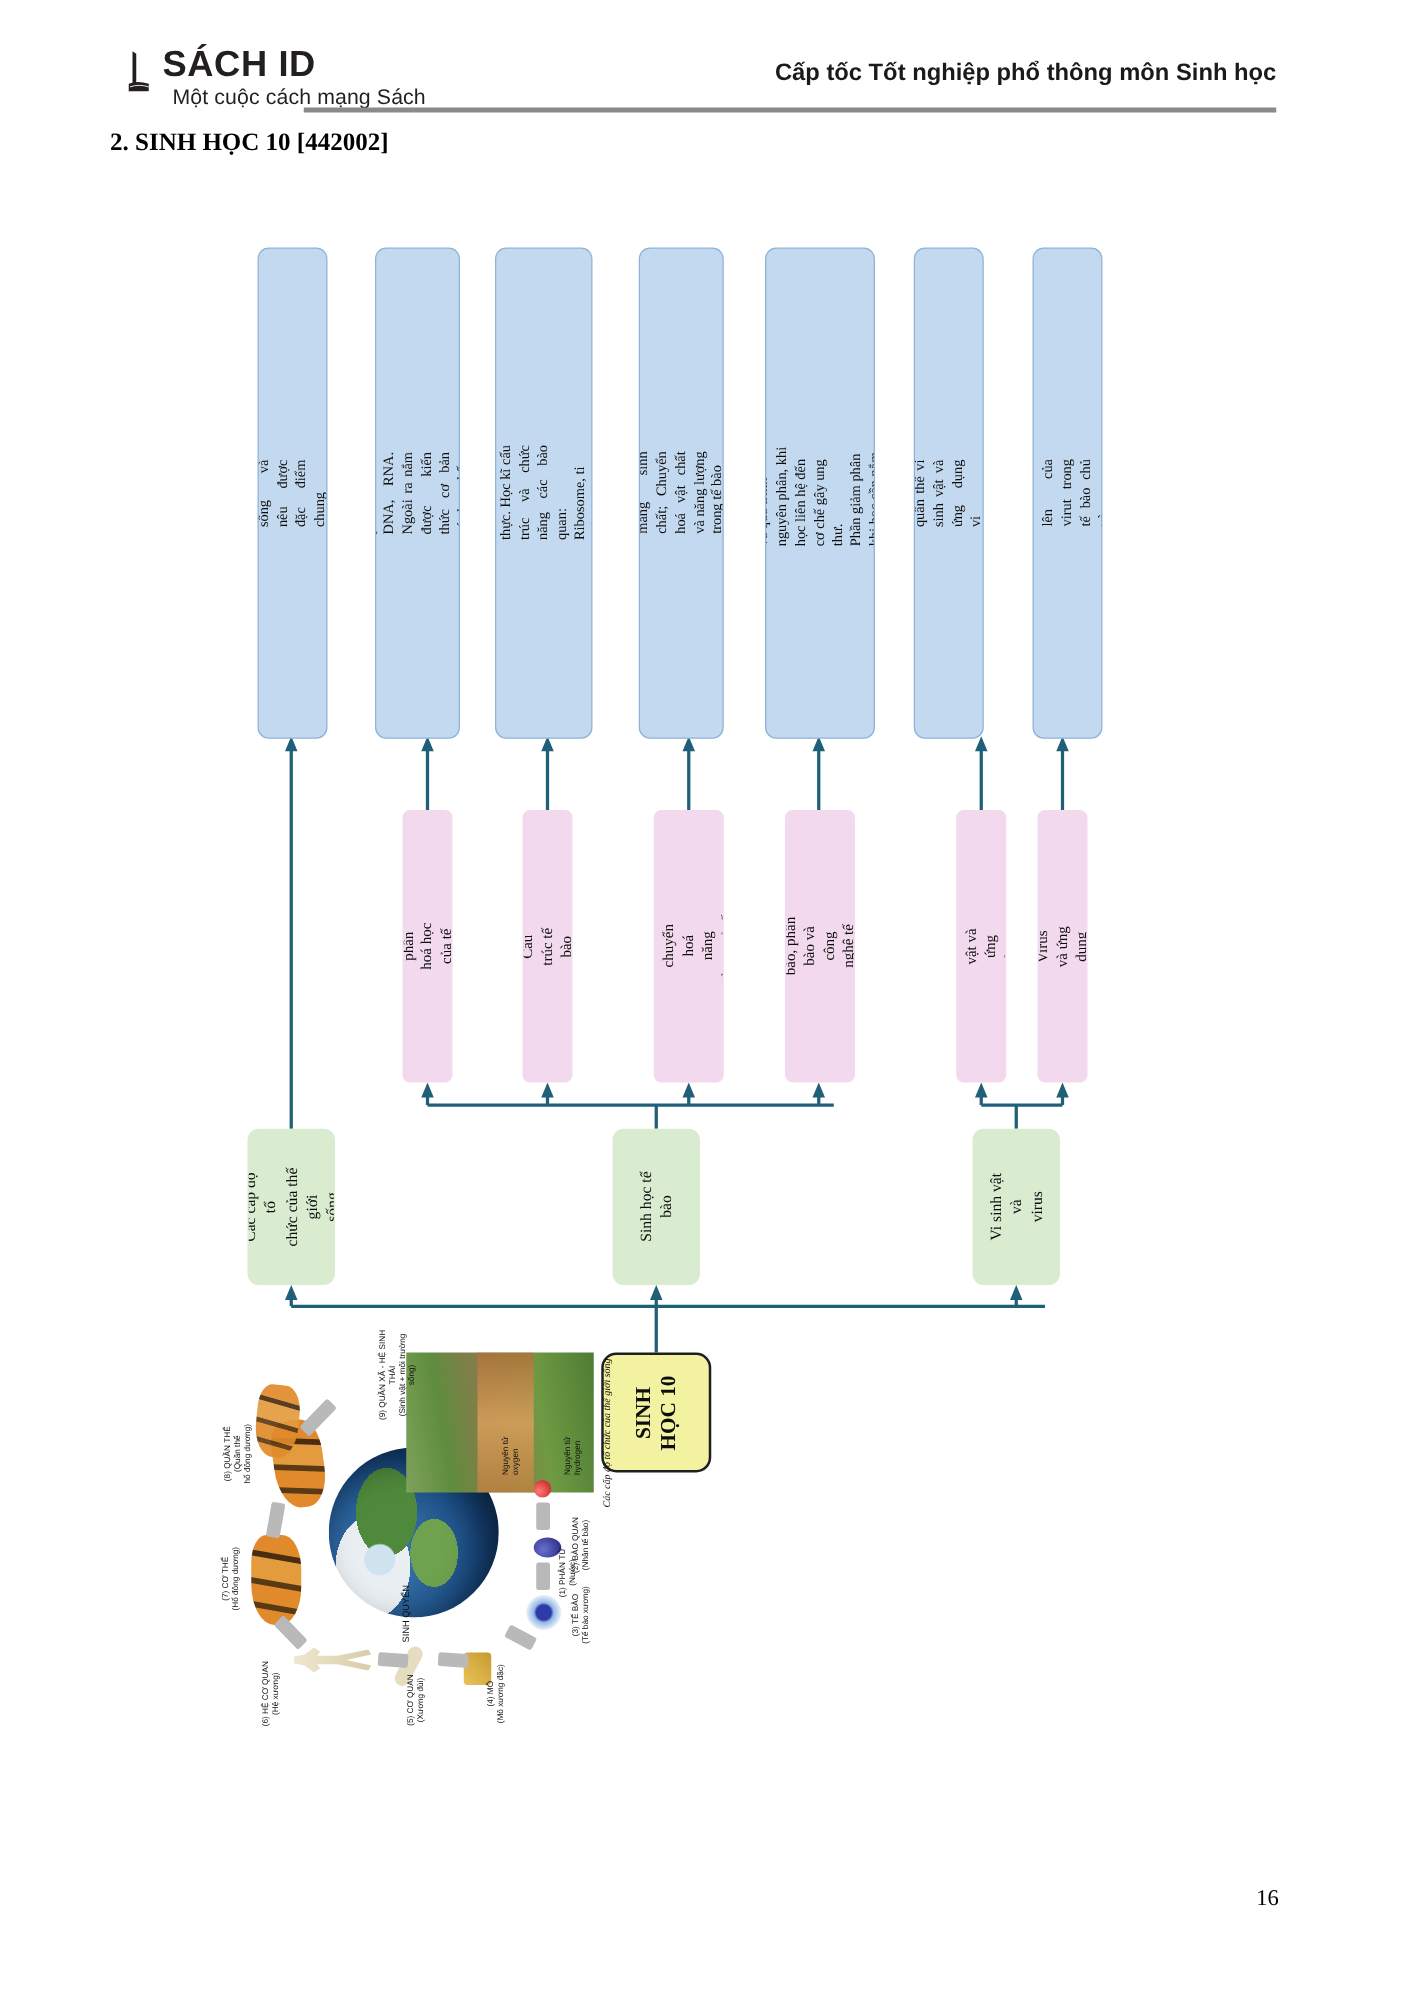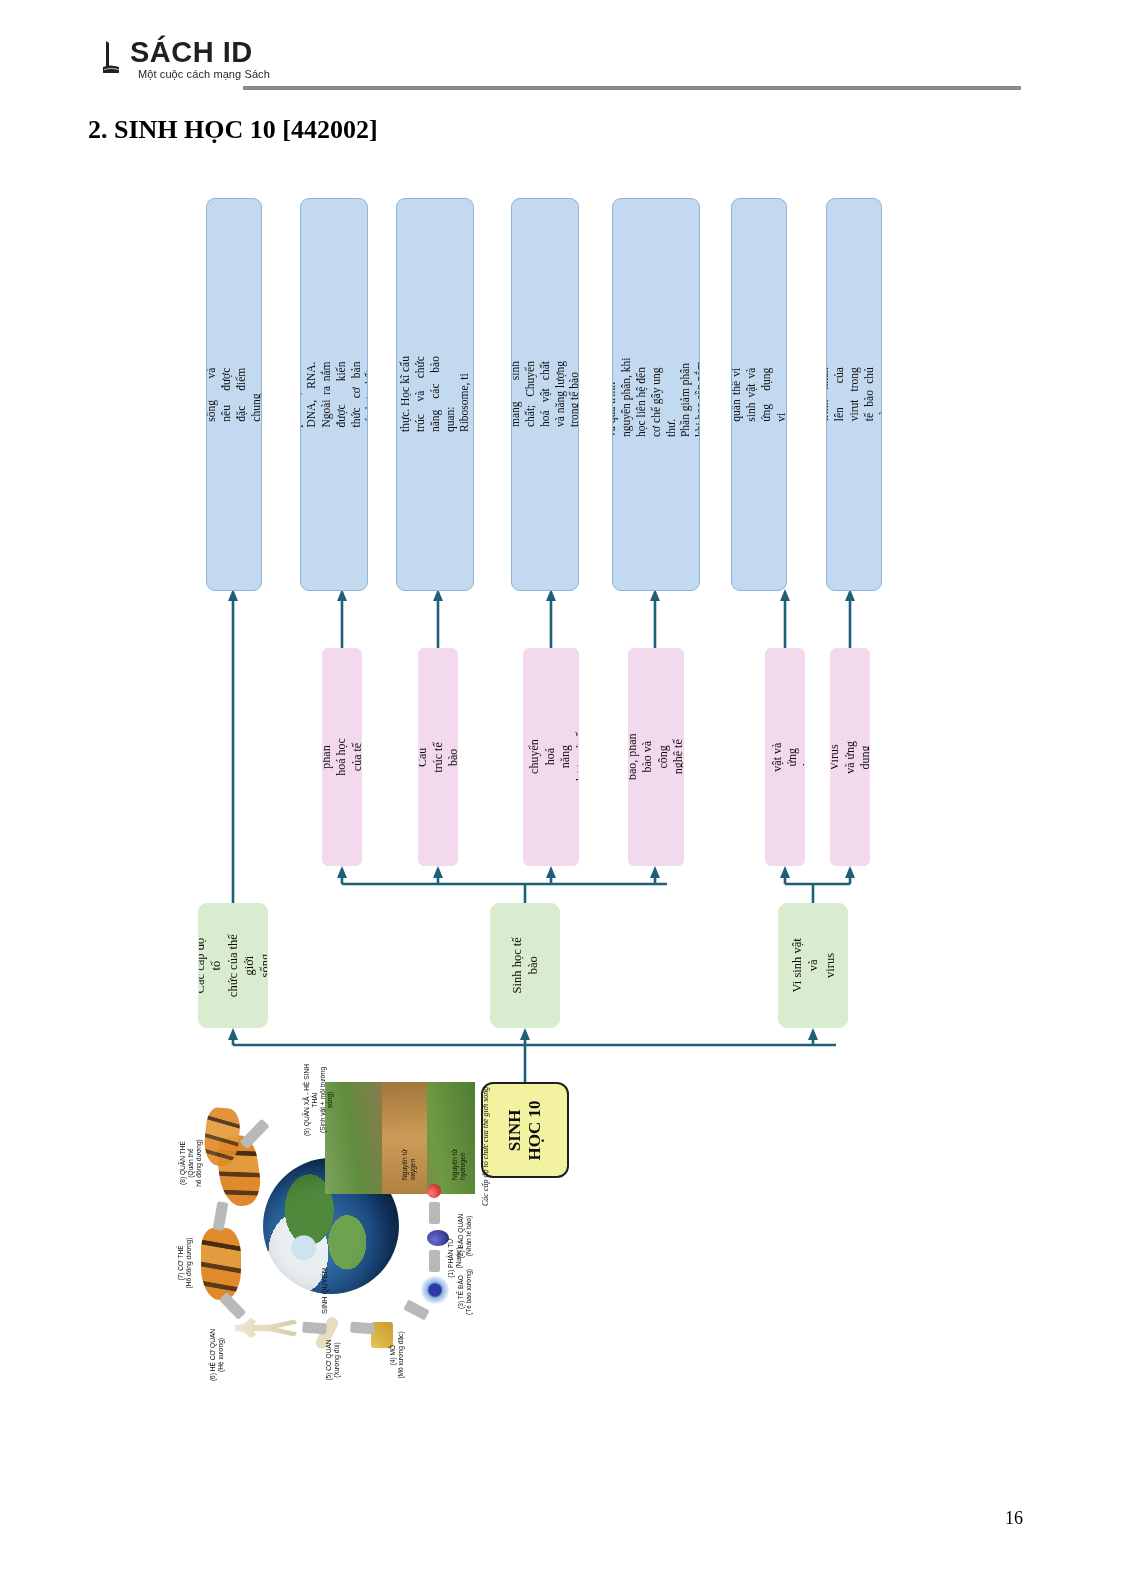--- a/index.html
+++ b/index.html
@@ -18,37 +18,37 @@
     position:absolute; left:0; top:2px; width:28px; height:34px;
   }
   #logo-text {
     position:absolute; left:28px; top:-2px;
     font-family:"Liberation Sans", sans-serif;
     font-weight:bold; font-size:29px; letter-spacing:0.5px; color:#231f20;
   }
   #logo-sub {
     position:absolute; left:36px; top:30px;
     font-family:"Liberation Sans", sans-serif;
-    font-size:11px; color:#231f20; letter-spacing:0.1px;
+    font-size:17px; color:#231f20; letter-spacing:0.1px;
   }
   #header-title {
     position:absolute; right:102px; top:48px;
     font-family:"Liberation Sans", sans-serif;
     font-weight:bold; font-size:19px; color:#1a1a1a; white-space:nowrap;
   }
   #header-rule {
     position:absolute; left:243px; top:86px; width:778px; height:4px;
     background:#8a8a8a;
   }
 
   
   #section-title {
     position:absolute; left:88px; top:103px;
     font-family:"Liberation Serif", serif;
-    font-weight:bold; font-size:26px; color:#000;margin-top:12px;
+    font-weight:bold; font-size:20px; color:#000;
   }
 
   
   .vbox {
     position:absolute;
     border-radius:9px;
     display:flex; align-items:center; justify-content:center;
     overflow:hidden;
   }
   .vbox .vtext {
@@ -193,20 +193,21 @@
   <div id="header">
     <div id="logo">
       <svg id="logo-mark" viewBox="0 0 28 34">
         <path d="M4 1 L4 27 L1 33 L16 33 L16 29 L7 29 L7 3 Z" fill="#231f20"></path>
         <path d="M1 27 Q8 24 17 27 L17 33 Q8 30 1 33 Z" fill="#231f20"></path>
         <path d="M2 29.5 Q9 27 17 29.5" stroke="#fff" stroke-width="0.7" fill="none"></path>
       </svg>
       <div id="logo-text">SÁCH ID</div>
       <div id="logo-sub">Một cuộc cách mạng Sách</div>
     </div>
+    <div id="header-title">Cấp tốc Tốt nghiệp phổ thông môn Sinh học</div>
     <div id="header-rule"></div>
   </div>
 
   <div id="section-title">2. SINH HỌC 10 [442002]</div>
 
   <svg id="wires">
     <g stroke="#1f5f78" stroke-width="2.6" fill="none">
 
       <path d="M525,1082 L525,1045"></path>
 

